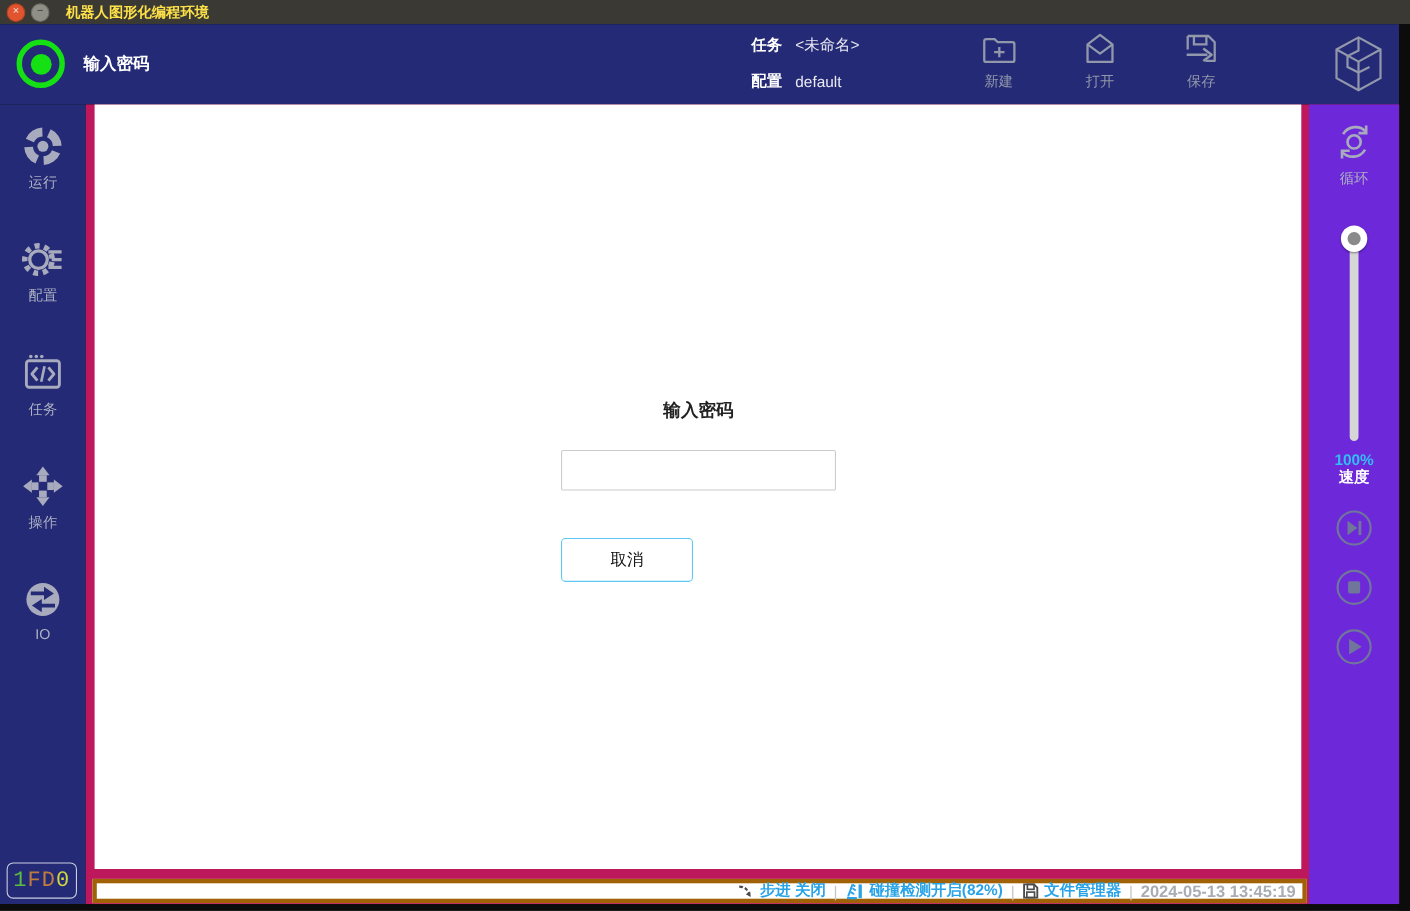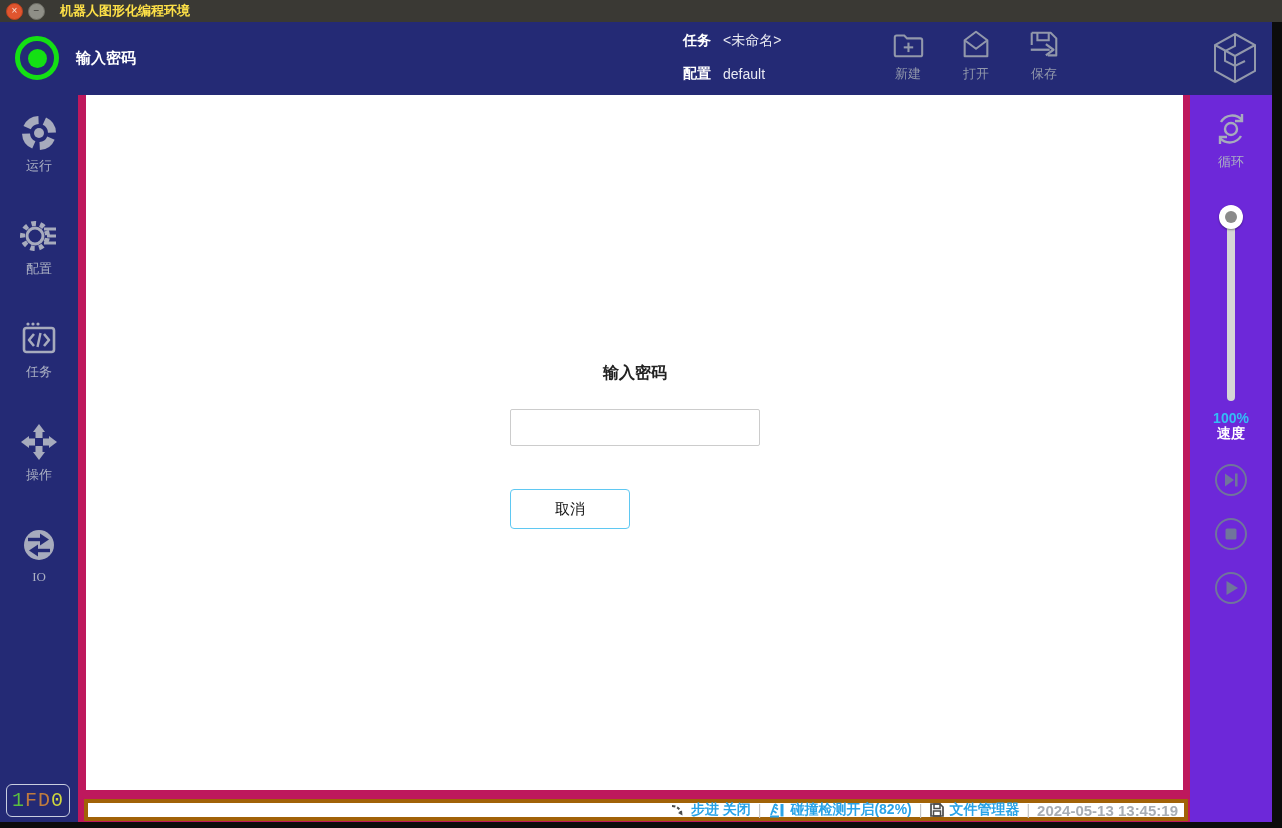--- a/index.html
+++ b/index.html
@@ -20,30 +20,30 @@
   
   .navbar{position:absolute;left:0;top:22px;width:1272px;height:73px;background:#242a75;}
   .status-ring{position:absolute;left:15px;top:14px;width:44px;height:44px;border-radius:50%;
     border:5px solid #14e014;box-sizing:border-box;display:flex;align-items:center;justify-content:center;}
   .status-dot{width:19px;height:19px;border-radius:50%;background:#14e014;}
   .mode-label{position:absolute;left:76px;top:0;height:73px;display:flex;align-items:center;
     color:#ffffff;font-weight:bold;font-size:15px;}
   .tc-block{position:absolute;left:683px;top:10px;display:flex;flex-direction:column;gap:15px;}
   .tc-row{display:flex;align-items:center;gap:12px;font-size:14px;color:#e9eaf2;}
   .tc-row .lab{font-weight:bold;color:#ffffff;}
-  .nav-actions{position:absolute;left:876px;top:6px;display:flex;gap:4px;}
+  .nav-actions{position:absolute;left:876px;top:6px;display:flex;gap:28px;}
   .nav-action{width:64px;height:62px;display:flex;flex-direction:column;align-items:center;
     justify-content:flex-start;cursor:pointer;}
   .nav-action svg{width:34px;height:34px;display:block;}
   .nav-action .alab{margin-top:3px;font-size:13px;color:#9298ab;}
   .logo-box{position:absolute;left:1212px;top:10px;width:46px;height:52px;}
   
   .left-sidebar{position:absolute;left:0;top:95px;width:78px;height:727px;background:#242a75;}
   .side-items{display:flex;flex-direction:column;align-items:center;padding-top:18px;gap:41px;}
-  .side-item{display:flex;flex-direction:column;align-items:center;cursor:pointer;font-family:Liberation Serif, serif;}
+  .side-item{display:flex;flex-direction:column;align-items:center;cursor:pointer;}
   .side-item svg{width:40px;height:40px;display:block;}
   .side-item .slab{margin-top:4px;font-size:13px;color:#abb0c3;}
   .badge{position:absolute;left:6px;bottom:5px;width:62px;height:31px;border:1px solid #c9cee0;
     border-radius:6px;display:flex;align-items:center;justify-content:center;
     font-family:"Liberation Mono","DejaVu Sans Mono",monospace;font-size:20px;letter-spacing:1px;}
   
   .content-bg{position:absolute;left:78px;top:95px;width:1229px;height:727px;background:#be185d;}
   .main-panel{position:absolute;left:8px;top:0;width:1097px;height:695px;background:#ffffff;}
   .dialog{position:absolute;left:424px;top:268px;width:250px;text-align:center;}
   .dialog-title{font-size:16px;font-weight:bold;color:#222;}

